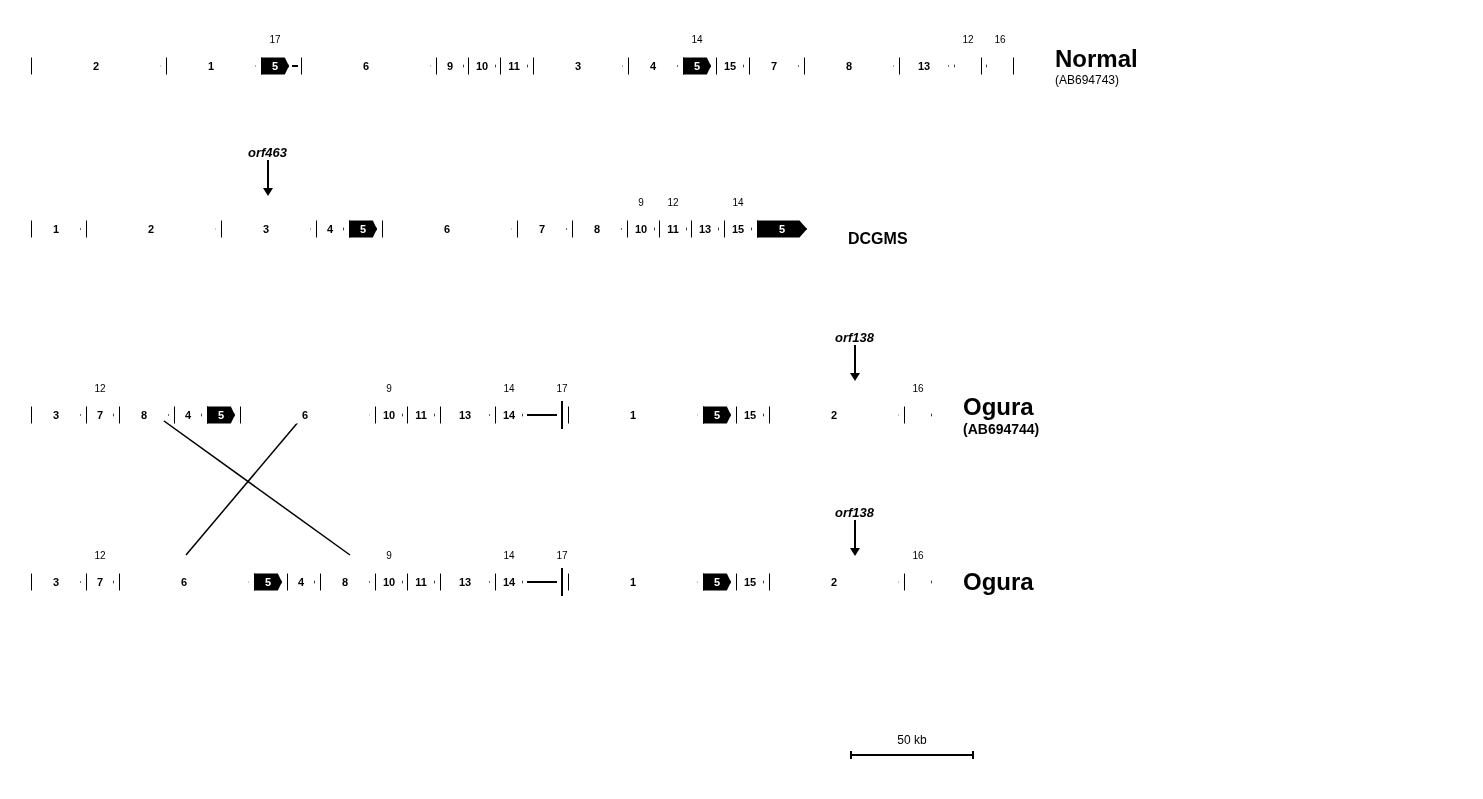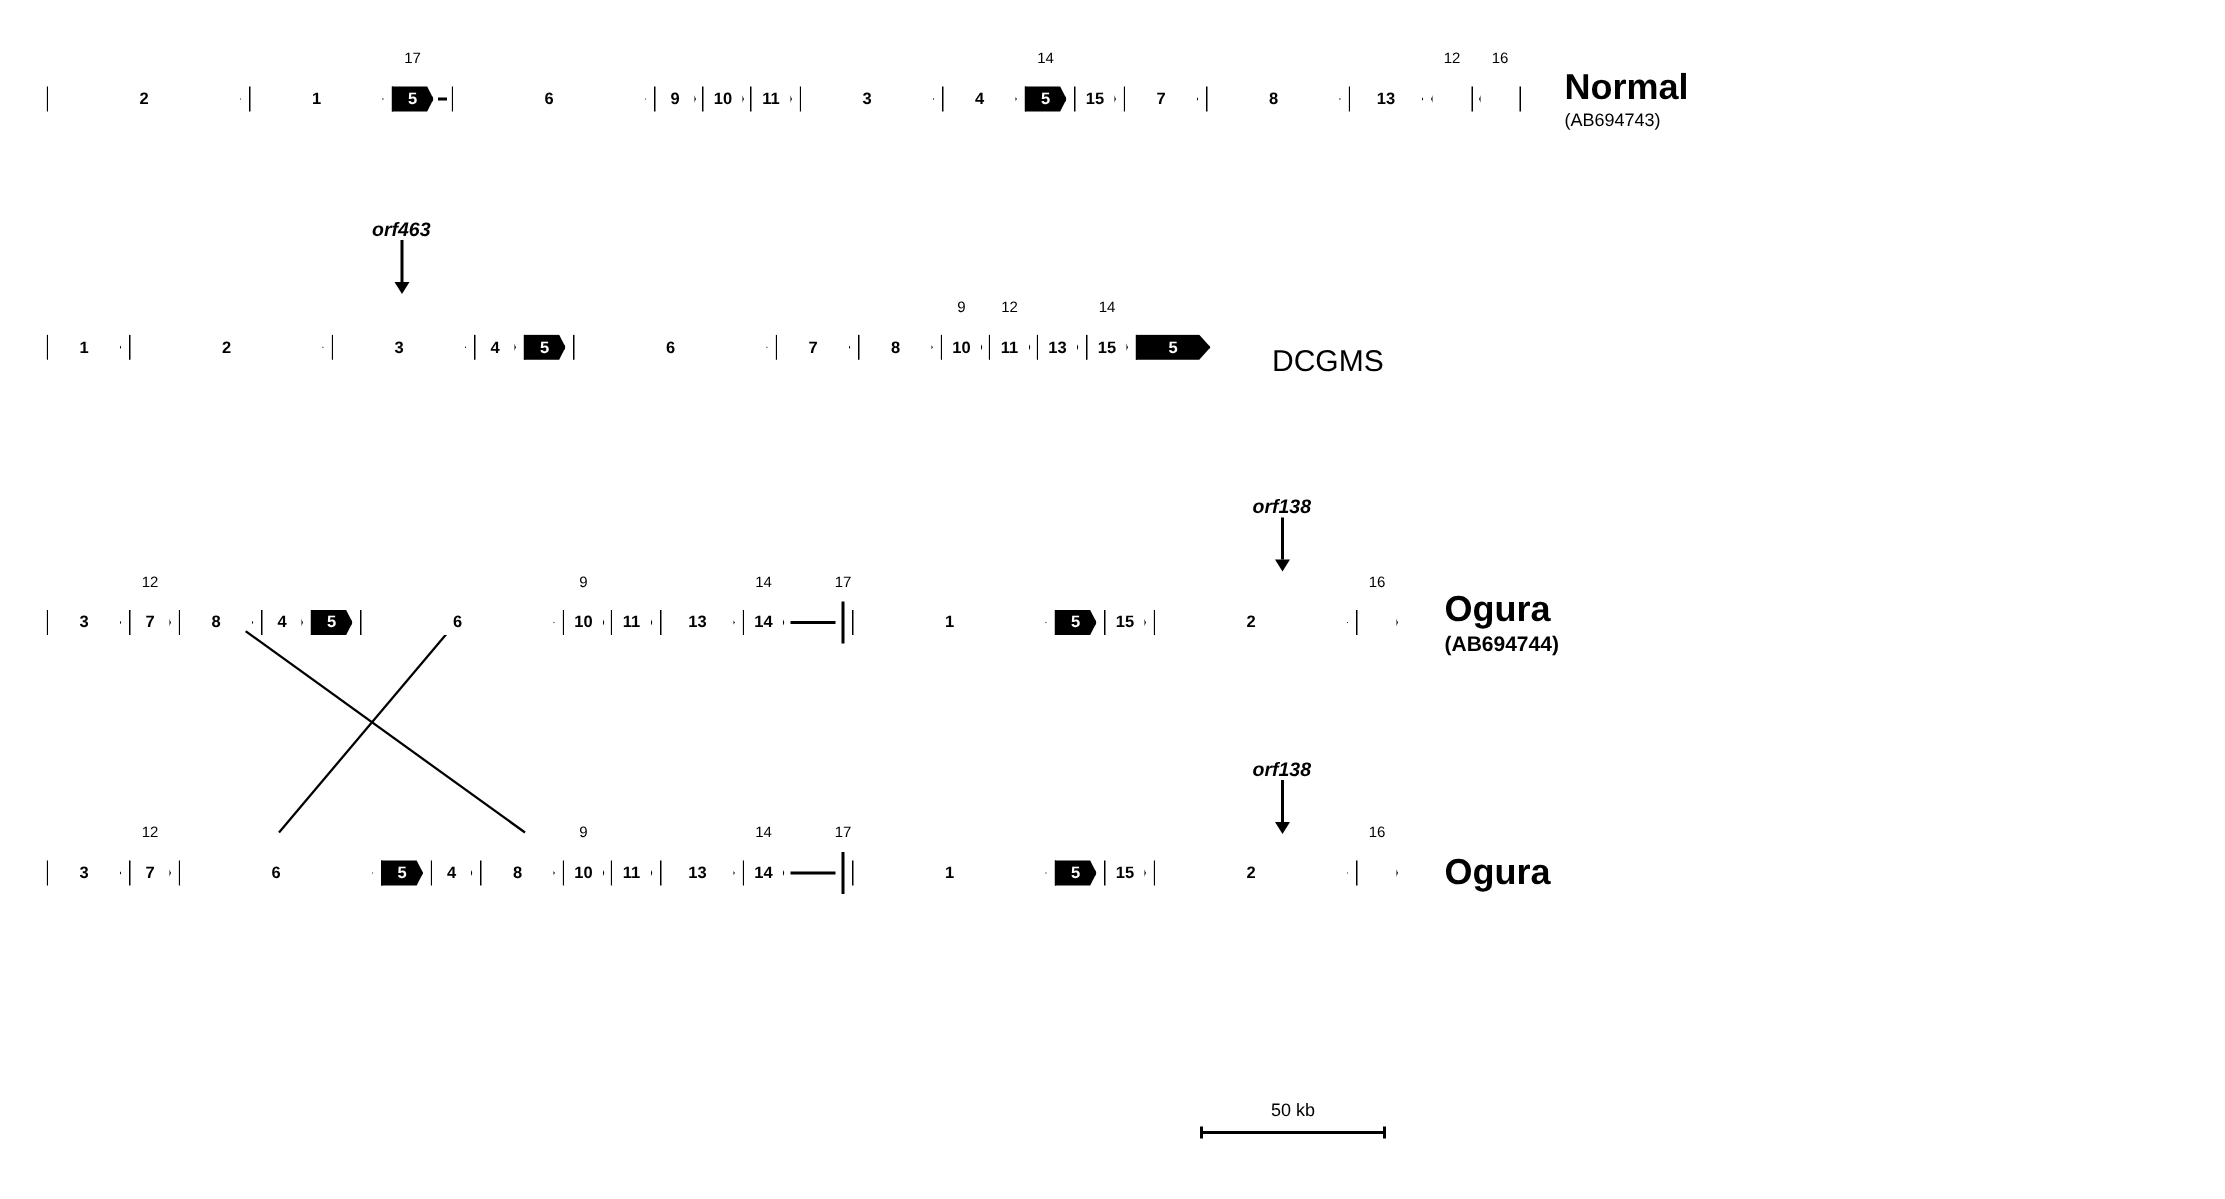--- a/index.html
+++ b/index.html
@@ -172,21 +172,21 @@
     <div class="gene-wrapper" style="margin-left:3px; position:relative;">
       <span class="label-above">12</span>
       <div class="gene gene-normal gene-reverse gene-small"></div>
     </div>
 
     <div class="gene-wrapper" style="margin-left:2px; position:relative;">
       <span class="label-above">16</span>
       <div class="gene gene-normal gene-reverse gene-small"></div>
     </div>
 
-    <div style="position:relative; margin-left:28px;">
+    <div style="position:relative; margin-left:40px;">
       <div style="font-size:24px; font-weight:bold;">Normal</div>
       <div style="font-size:12px;">(AB694743)</div>
     </div>
   </div>
 
   <div style="position:absolute; top:145px; left:248px; display:flex; flex-direction:column; align-items:center;">
     <div style="font-style:italic; font-size:13px; font-weight:bold;">orf463</div>
     <div style="width:2px; height:28px; background:#000;"></div>
     <div style="width:0;height:0;border-left:5px solid transparent;border-right:5px solid transparent;border-top:8px solid #000;"></div>
   </div>
@@ -242,21 +242,21 @@
     <div class="gene-wrapper" style="margin-left:3px; position:relative;">
       <span class="label-above">14</span>
       <div class="gene gene-normal gene-small">15</div>
     </div>
 
     <div class="gene-wrapper" style="margin-left:3px">
       <div class="gene gene-black gene-medium">5</div>
     </div>
 
     <div style="position:relative; margin-left:40px;">
-      <div style="font-size:20px; font-weight:normal;margin-top:20px;">DCGMS</div>
+      <div style="font-size:16px; font-weight:bold;margin-top:20px;">DCGMS</div>
     </div>
   </div>
 
   <div style="position:absolute; top:330px; left:835px; display:flex; flex-direction:column; align-items:center;">
     <div style="font-style:italic; font-size:13px; font-weight:bold;">orf138</div>
     <div style="width:2px; height:28px; background:#000;"></div>
     <div style="width:0;height:0;border-left:5px solid transparent;border-right:5px solid transparent;border-top:8px solid #000;"></div>
   </div>
 
   <div style="position:absolute; top:393px; left:30px; display:flex; align-items:center;">
@@ -415,21 +415,21 @@
     <div class="gene-wrapper" style="margin-left:3px; position:relative;">
       <span class="label-above">16</span>
       <div class="gene gene-normal gene-small"></div>
     </div>
 
     <div style="position:relative; margin-left:30px;">
       <div style="font-size:24px; font-weight:bold;">Ogura</div>
     </div>
   </div>
 
-  <div class="scale-bar" style="position:absolute; bottom:40px; left:800px;">
+  <div class="scale-bar" style="position:absolute; bottom:40px; left:850px;">
     <div style="font-size:12px; margin-bottom:4px;">50 kb</div>
     <div class="scale-bar-line">
       <div class="scale-bar-tick"></div>
       <div class="scale-bar-horiz" style="width:120px;"></div>
       <div class="scale-bar-tick"></div>
     </div>
   </div>
 
 </div>
 

